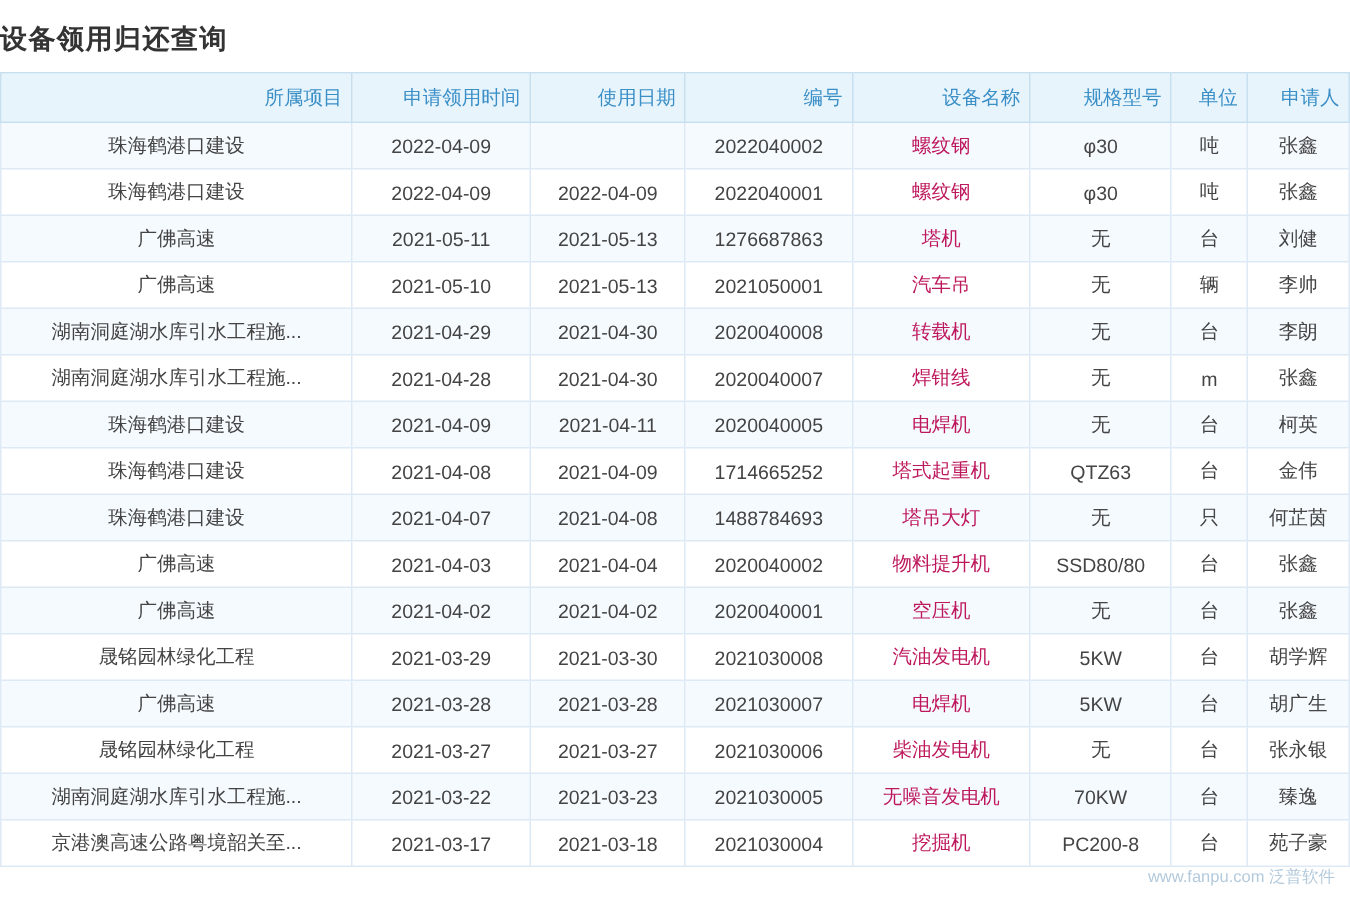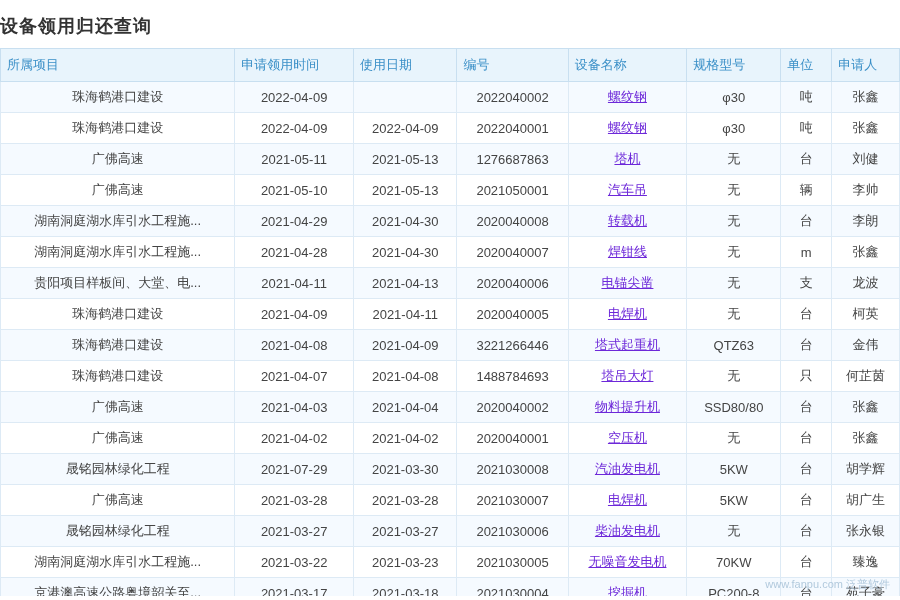--- a/index.html
+++ b/index.html
@@ -30,40 +30,39 @@
       font-size: 13px;
     }
     thead tr {
       background: #e8f4fc;
     }
     thead th {
       color: #3a8fc7;
       font-weight: normal;
       padding: 7px 6px;
       border: 1px solid #c8dff0;
-      text-align: left;
+      text-align: right;
       white-space: nowrap;
     }
     tbody tr {
       background: #fff;
     }
     tbody tr:nth-child(odd) {
       background: #f5faff;
     }
     tbody td {
       padding: 6px 6px;
       border: 1px solid #ddeaf5;
       text-align: center;
       white-space: nowrap;
       color: #444;
     }
     .link-blue {
-      color: #6d28d9;
+      color: #be185d;
       cursor: pointer;
-      text-decoration: underline;
     }
     .watermark {
       position: fixed;
       bottom: 8px;
       right: 10px;
       font-size: 11px;
       color: #a0bdd4;
       opacity: 0.8;
       pointer-events: none;
     }
@@ -144,44 +143,34 @@
           <td>湖南洞庭湖水库引水工程施...</td>
           <td>2021-04-28</td>
           <td>2021-04-30</td>
           <td>2020040007</td>
           <td class="link-blue">焊钳线</td>
           <td>无</td>
           <td>m</td>
           <td>张鑫</td>
         </tr>
         <tr>
-          <td>贵阳项目样板间、大堂、电...</td>
-          <td>2021-04-11</td>
-          <td>2021-04-13</td>
-          <td>2020040006</td>
-          <td class="link-blue">电锚尖凿</td>
-          <td>无</td>
-          <td>支</td>
-          <td>龙波</td>
-        </tr>
-        <tr>
           <td>珠海鹤港口建设</td>
           <td>2021-04-09</td>
           <td>2021-04-11</td>
           <td>2020040005</td>
           <td class="link-blue">电焊机</td>
           <td>无</td>
           <td>台</td>
           <td>柯英</td>
         </tr>
         <tr>
           <td>珠海鹤港口建设</td>
           <td>2021-04-08</td>
           <td>2021-04-09</td>
-          <td>3221266446</td>
+          <td>1714665252</td>
           <td class="link-blue">塔式起重机</td>
           <td>QTZ63</td>
           <td>台</td>
           <td>金伟</td>
         </tr>
         <tr>
           <td>珠海鹤港口建设</td>
           <td>2021-04-07</td>
           <td>2021-04-08</td>
           <td>1488784693</td>
@@ -205,21 +194,21 @@
           <td>2021-04-02</td>
           <td>2021-04-02</td>
           <td>2020040001</td>
           <td class="link-blue">空压机</td>
           <td>无</td>
           <td>台</td>
           <td>张鑫</td>
         </tr>
         <tr>
           <td>晟铭园林绿化工程</td>
-          <td>2021-07-29</td>
+          <td>2021-03-29</td>
           <td>2021-03-30</td>
           <td>2021030008</td>
           <td class="link-blue">汽油发电机</td>
           <td>5KW</td>
           <td>台</td>
           <td>胡学辉</td>
         </tr>
         <tr>
           <td>广佛高速</td>
           <td>2021-03-28</td>

